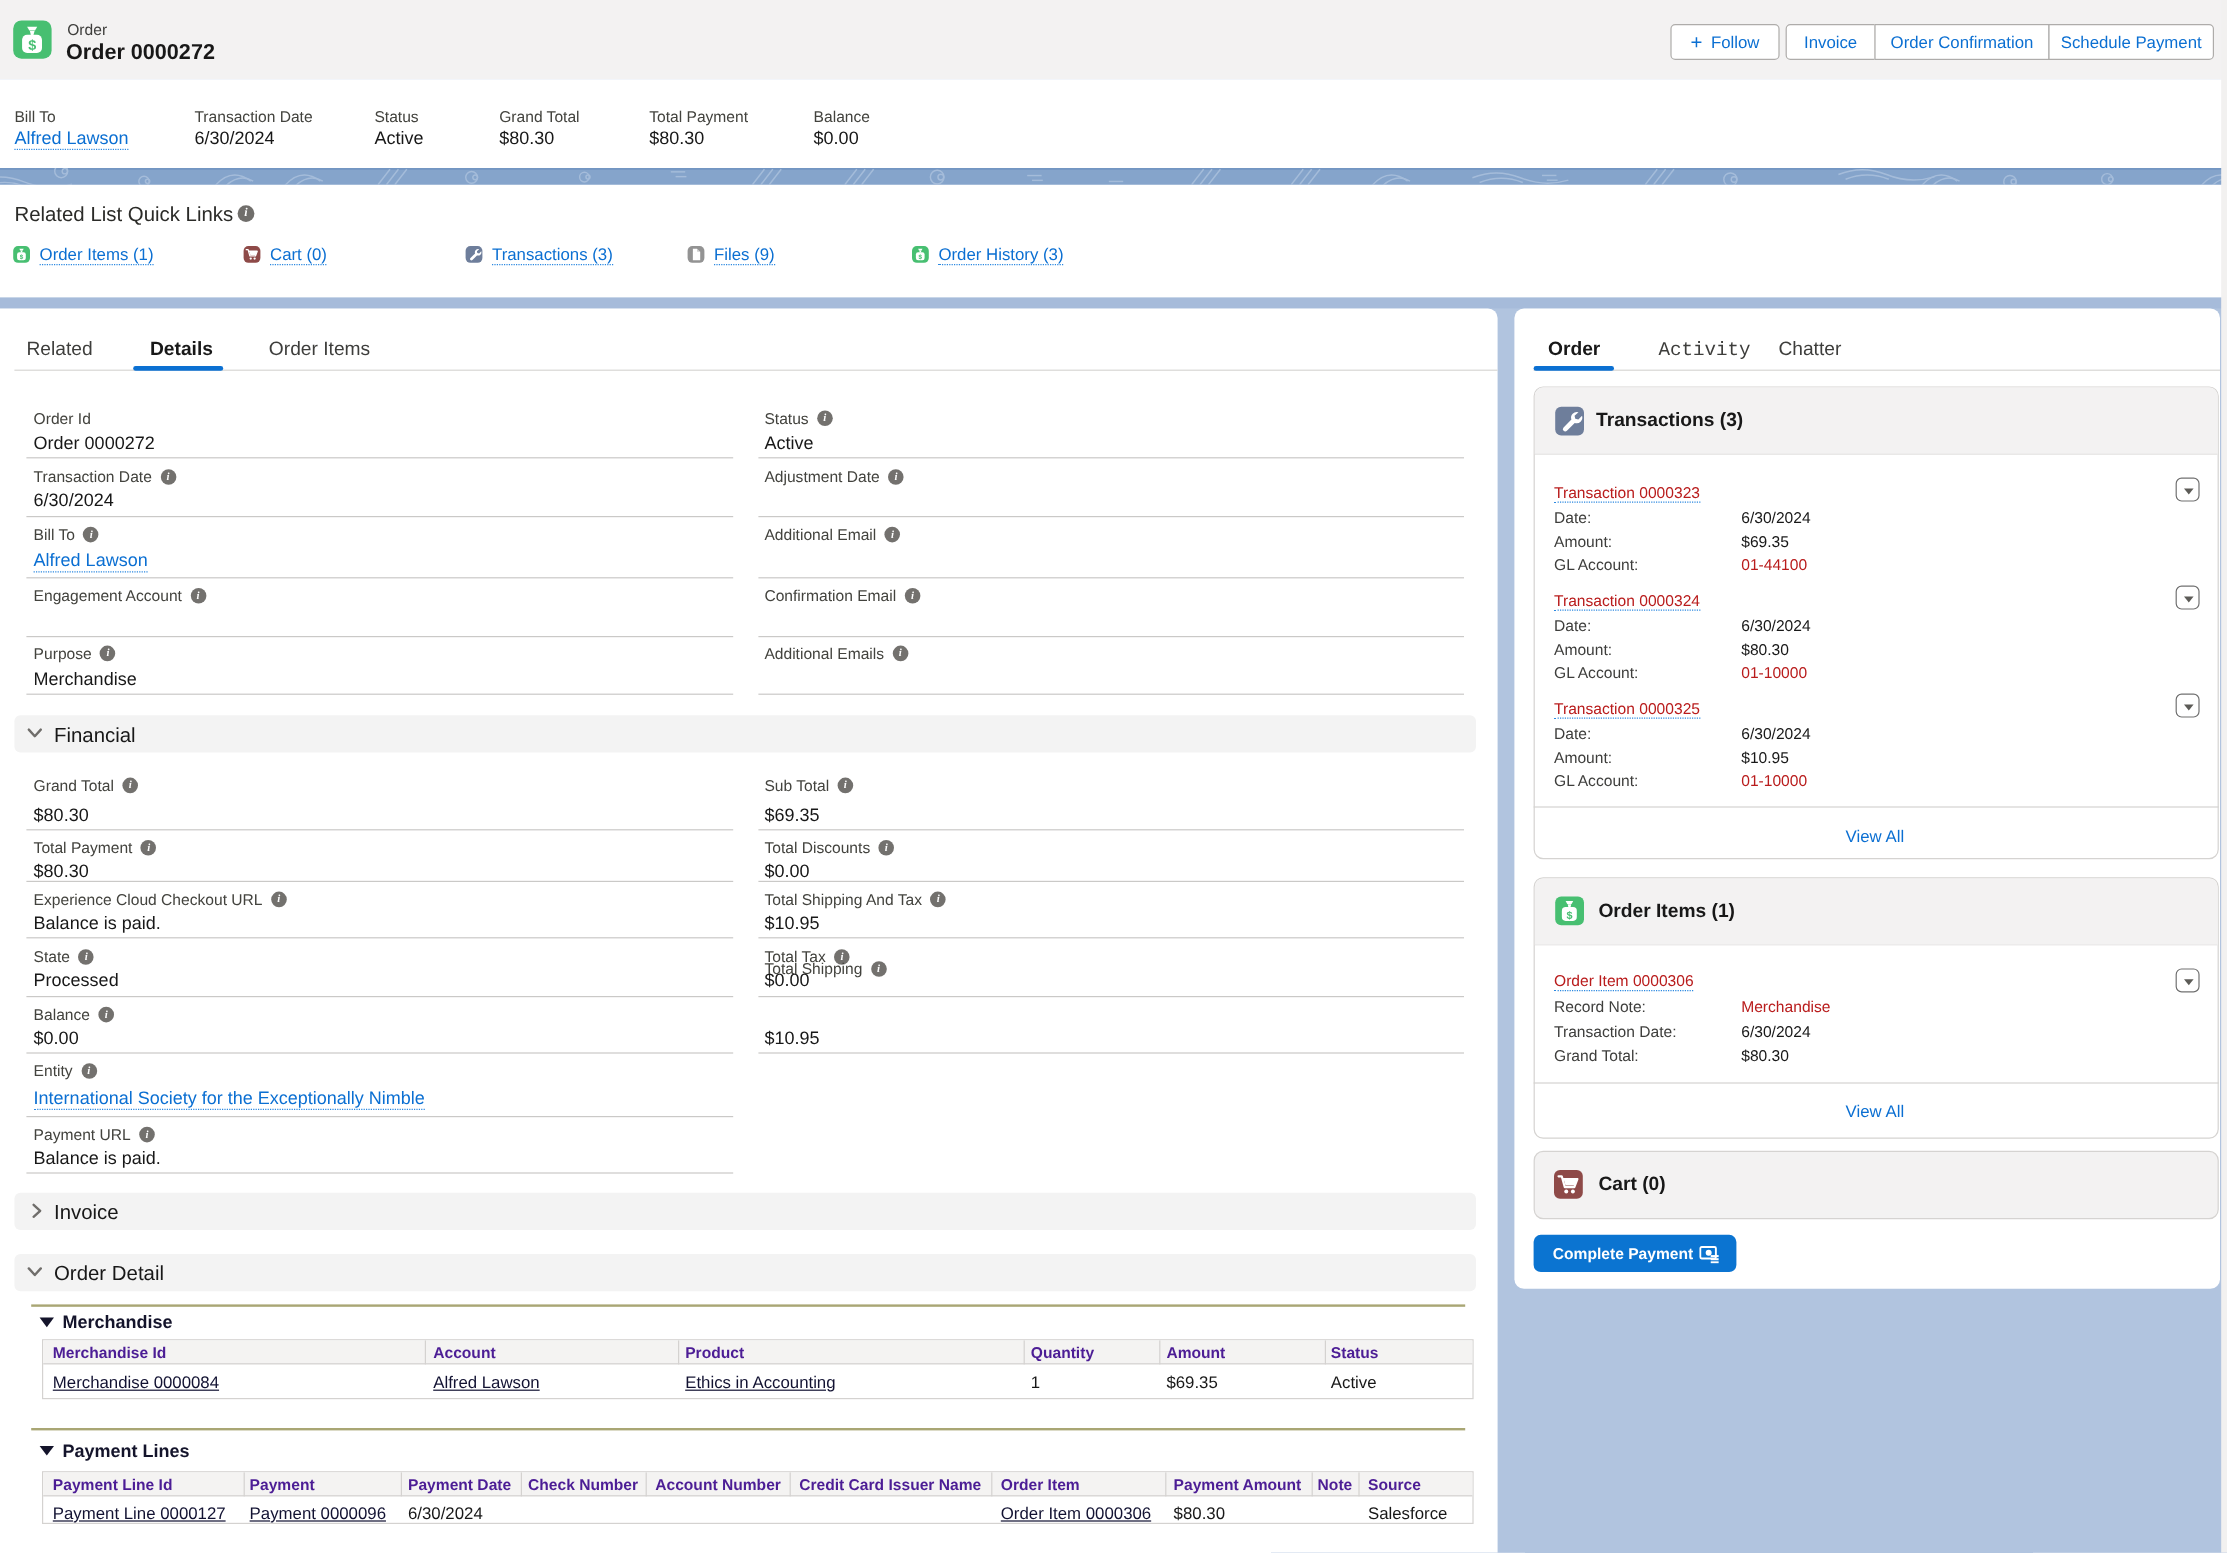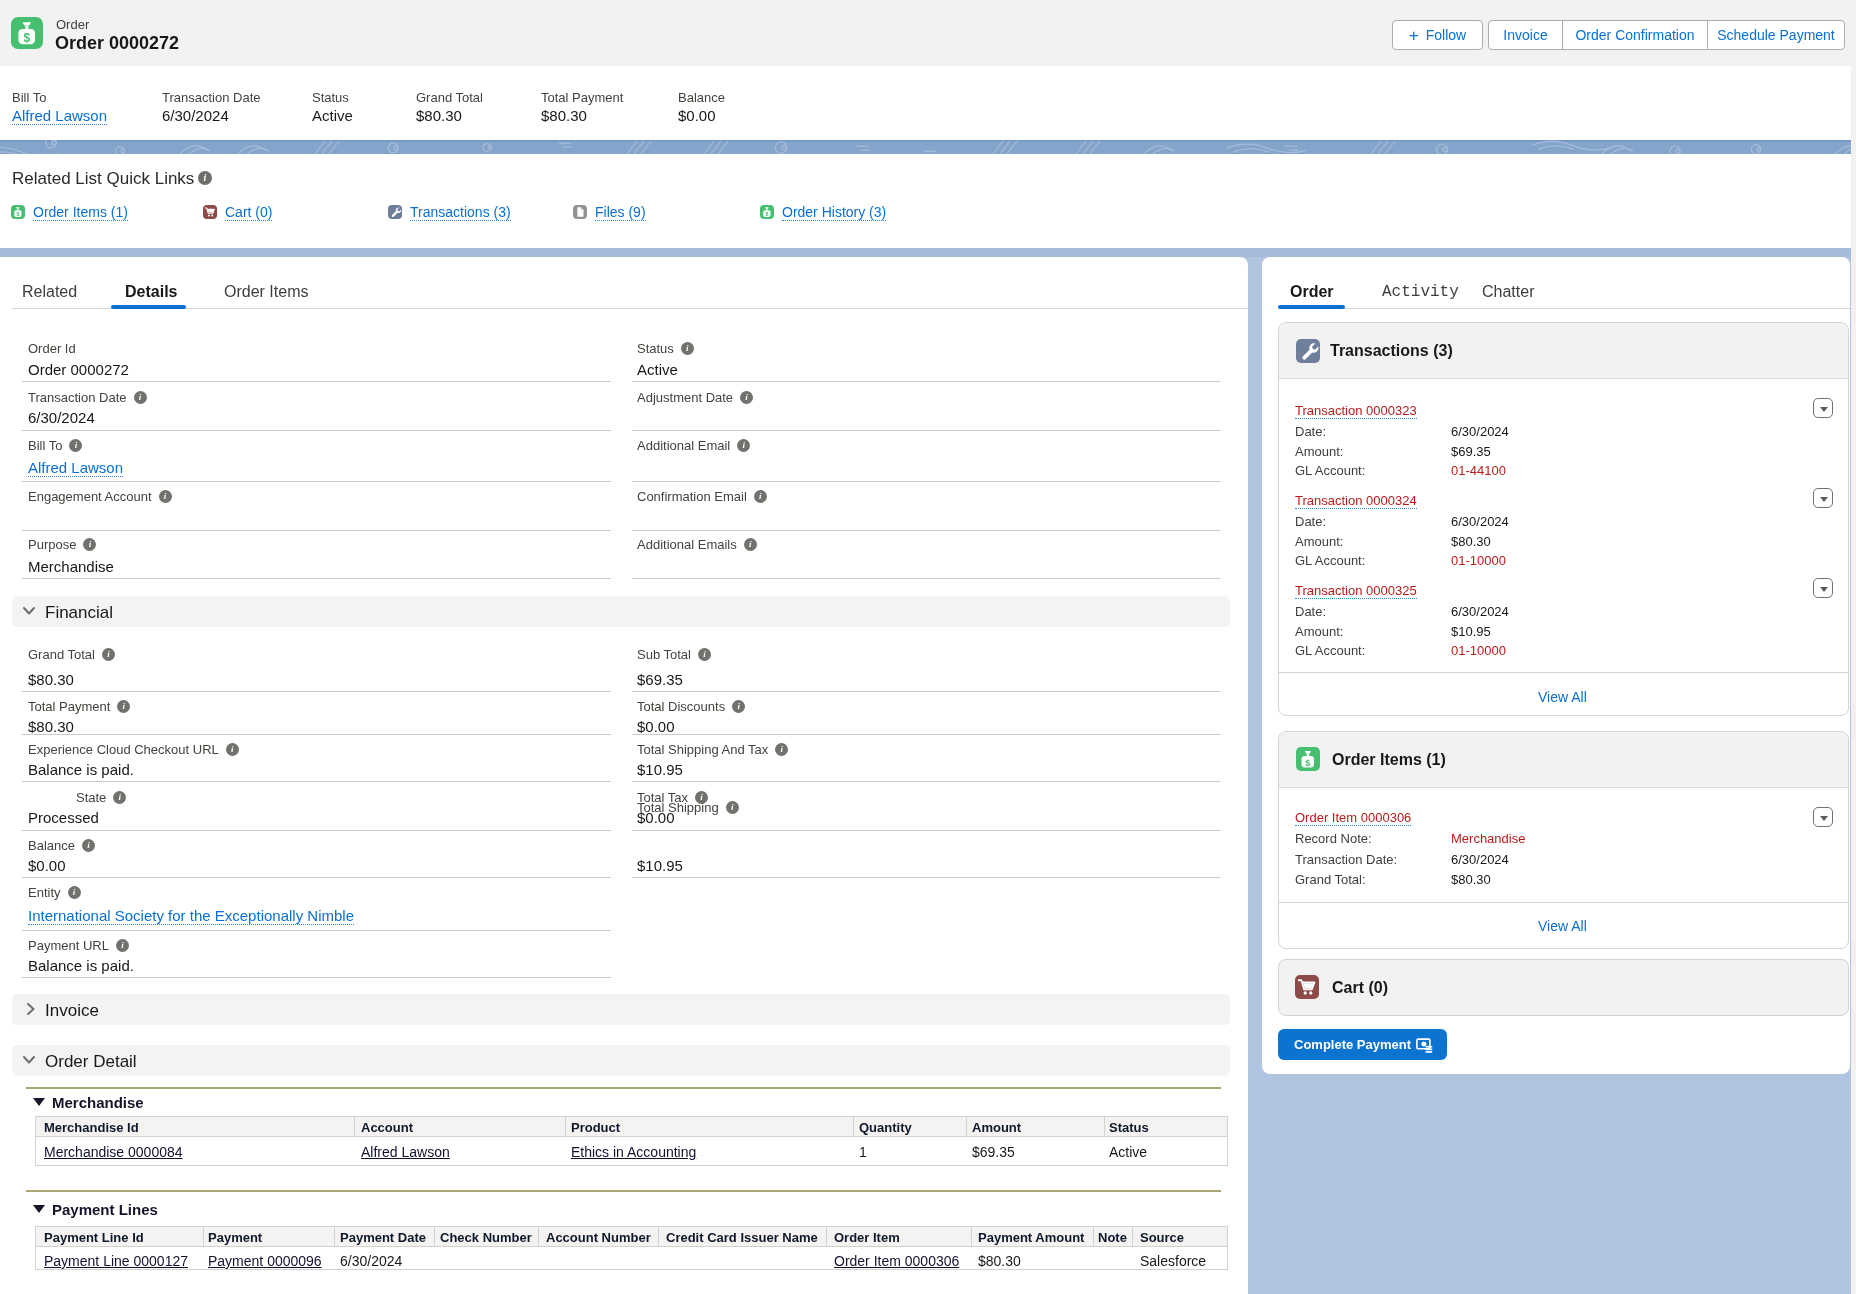--- a/index.html
+++ b/index.html
@@ -17,21 +17,21 @@
 .secbar span.t { position:absolute; left:33px; top:7px; font-size:17px; color:#181818; }
 .cardhead { background:#f3f2f2; border-bottom:1px solid #dddbda; border-radius:7px 7px 0 0; }
 .ctitle { font-size:16px; font-weight:bold; color:#181818; white-space:nowrap; }
 .dlbl { font-size:13px; color:#3e3e3c; white-space:nowrap; }
 .dval { font-size:13px; color:#181818; white-space:nowrap; }
 .dlink { font-size:13px; color:#b91c1c; white-space:nowrap; }
 .tlink { border-bottom:1px dotted #2b88e0; }
 .dropbtn { width:20px; height:20px; border:1px solid #717171; border-radius:5px; background:#fff; }
 .tri { position:absolute; left:5.5px; top:7.5px; width:0; height:0; border-left:4.5px solid transparent; border-right:4.5px solid transparent; border-top:5.5px solid #5c5b57; }
 .btn { position:absolute; top:20px; height:30px; background:#fff; border:1px solid #aeacaa; border-radius:4px; color:#0b6fd2; font-size:14px; text-align:center; line-height:28px; }
-.th { font-size:13px; font-weight:bold; color:#0f172a; white-space:nowrap; }
+.th { font-size:13px; font-weight:bold; color:#4c1d95; white-space:nowrap; }
 .td { font-size:14px; color:#181818; white-space:nowrap; }
 .tdlink { text-decoration:underline; color:#121232; }
 .vline { width:1px; background:#d4d2d0; }
 </style></head>
 <body>
 <div class="abs" style="left:0;top:0;width:1856px;height:66px;background:#f3f2f2;"></div>
 <div class="abs" style="left:0;top:66px;width:1856px;height:74px;background:#ffffff;"></div>
 <div class="abs" style="left:11px;top:17px;width:32px;height:32px;background:#47bf71;border-radius:7px;">
 <svg width="32" height="32" viewBox="0 0 32 32">
 <path fill="#fff" d="M11.6 5.2 h8.4 l-1.8 3.3 h-4.8 z"></path>
@@ -209,21 +209,21 @@
 <div class="abs hr" style="left:22px;top:734px;width:589px;"></div>
 <div class="abs lbl" style="left:637px;top:699px;">Total Discounts<span class="info">i</span></div>
 <div class="abs val" style="left:637px;top:718px;">$0.00</div>
 <div class="abs hr" style="left:632px;top:734px;width:588px;"></div>
 <div class="abs lbl" style="left:28px;top:742px;">Experience Cloud Checkout URL<span class="info">i</span></div>
 <div class="abs val" style="left:28px;top:761px;">Balance is paid.</div>
 <div class="abs hr" style="left:22px;top:781px;width:589px;"></div>
 <div class="abs lbl" style="left:637px;top:742px;">Total Shipping And Tax<span class="info">i</span></div>
 <div class="abs val" style="left:637px;top:761px;">$10.95</div>
 <div class="abs hr" style="left:632px;top:781px;width:588px;"></div>
-<div class="abs lbl" style="left:28px;top:790px;margin-left:48px;">State<span class="info">i</span></div>
+<div class="abs lbl" style="left:28px;top:790px;">State<span class="info">i</span></div>
 <div class="abs val" style="left:28px;top:809px;">Processed</div>
 <div class="abs hr" style="left:22px;top:830px;width:589px;"></div>
 <div class="abs lbl" style="left:637px;top:790px;">Total Tax<span class="info">i</span></div>
 <div class="abs val" style="left:637px;top:809px;">$0.00</div>
 <div class="abs hr" style="left:632px;top:830px;width:588px;"></div>
 <div class="abs lbl" style="left:28px;top:838px;">Balance<span class="info">i</span></div>
 <div class="abs val" style="left:28px;top:857px;">$0.00</div>
 <div class="abs hr" style="left:22px;top:877px;width:589px;"></div>
 <div class="abs lbl" style="left:637px;top:800px;">Total Shipping<span class="info">i</span></div>
 <div class="abs val" style="left:637px;top:857px;">$10.95</div>

